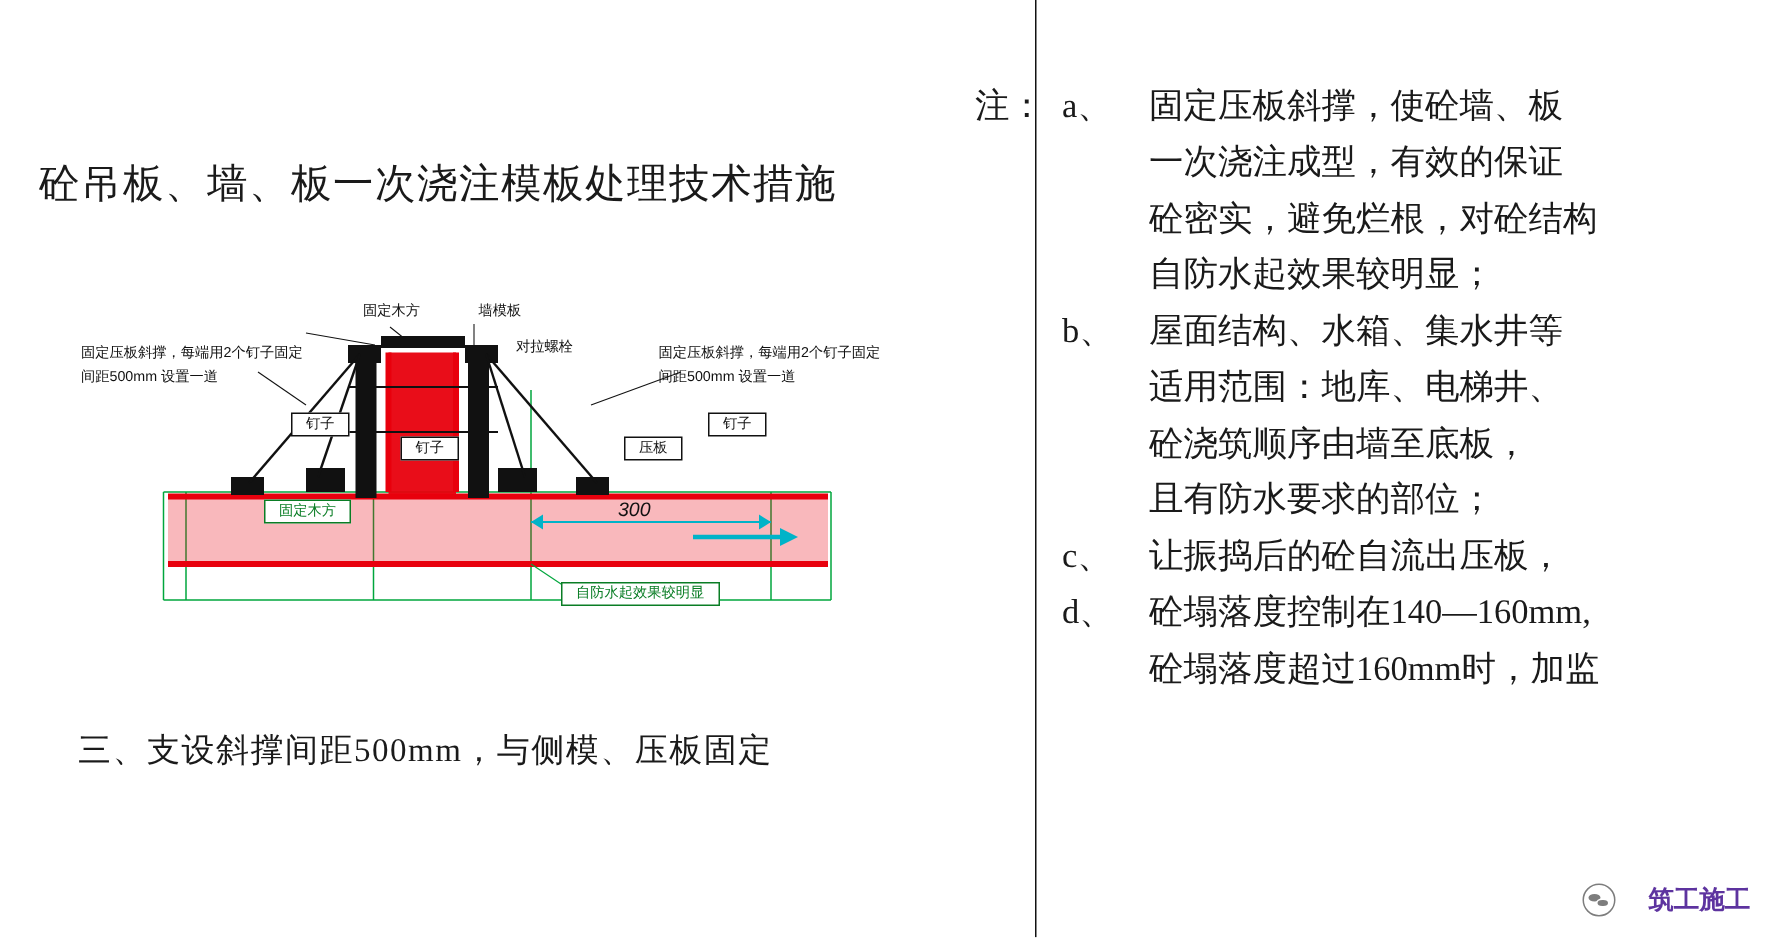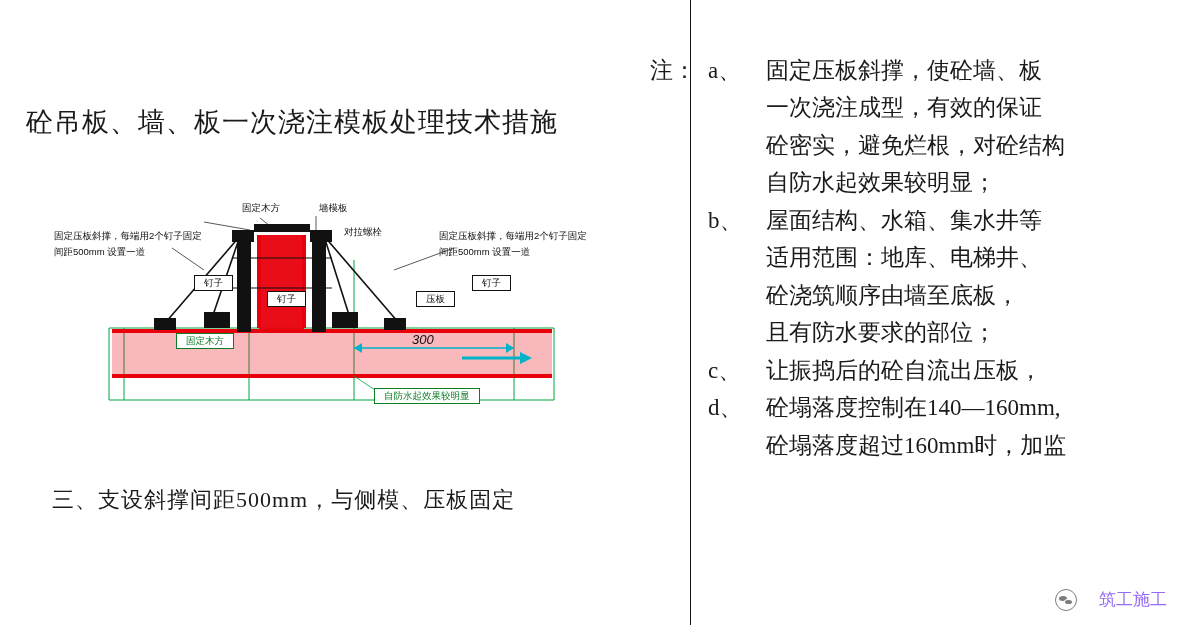--- a/index.html
+++ b/index.html
@@ -109,24 +109,25 @@
   }
 
   
   #watermark {
     position: absolute;
     right: 24px;
     bottom: 14px;
     display: flex;
     align-items: center;
     gap: 22px;
-    color: #8b5cf6;
+    color: #4c1d95;
     font-size: 17px;
     font-family: "Liberation Sans", "DejaVu Sans", sans-serif;
     opacity: 0.9;
+    font-weight: bold;
   }
   #watermark .wechat-icon {
     display: inline-block;
     width: 20px;
     height: 20px;
     border-radius: 50%;
     border: 1.5px solid #6f6f6f;
     position: relative;
   }
   #watermark .wechat-icon::before {

